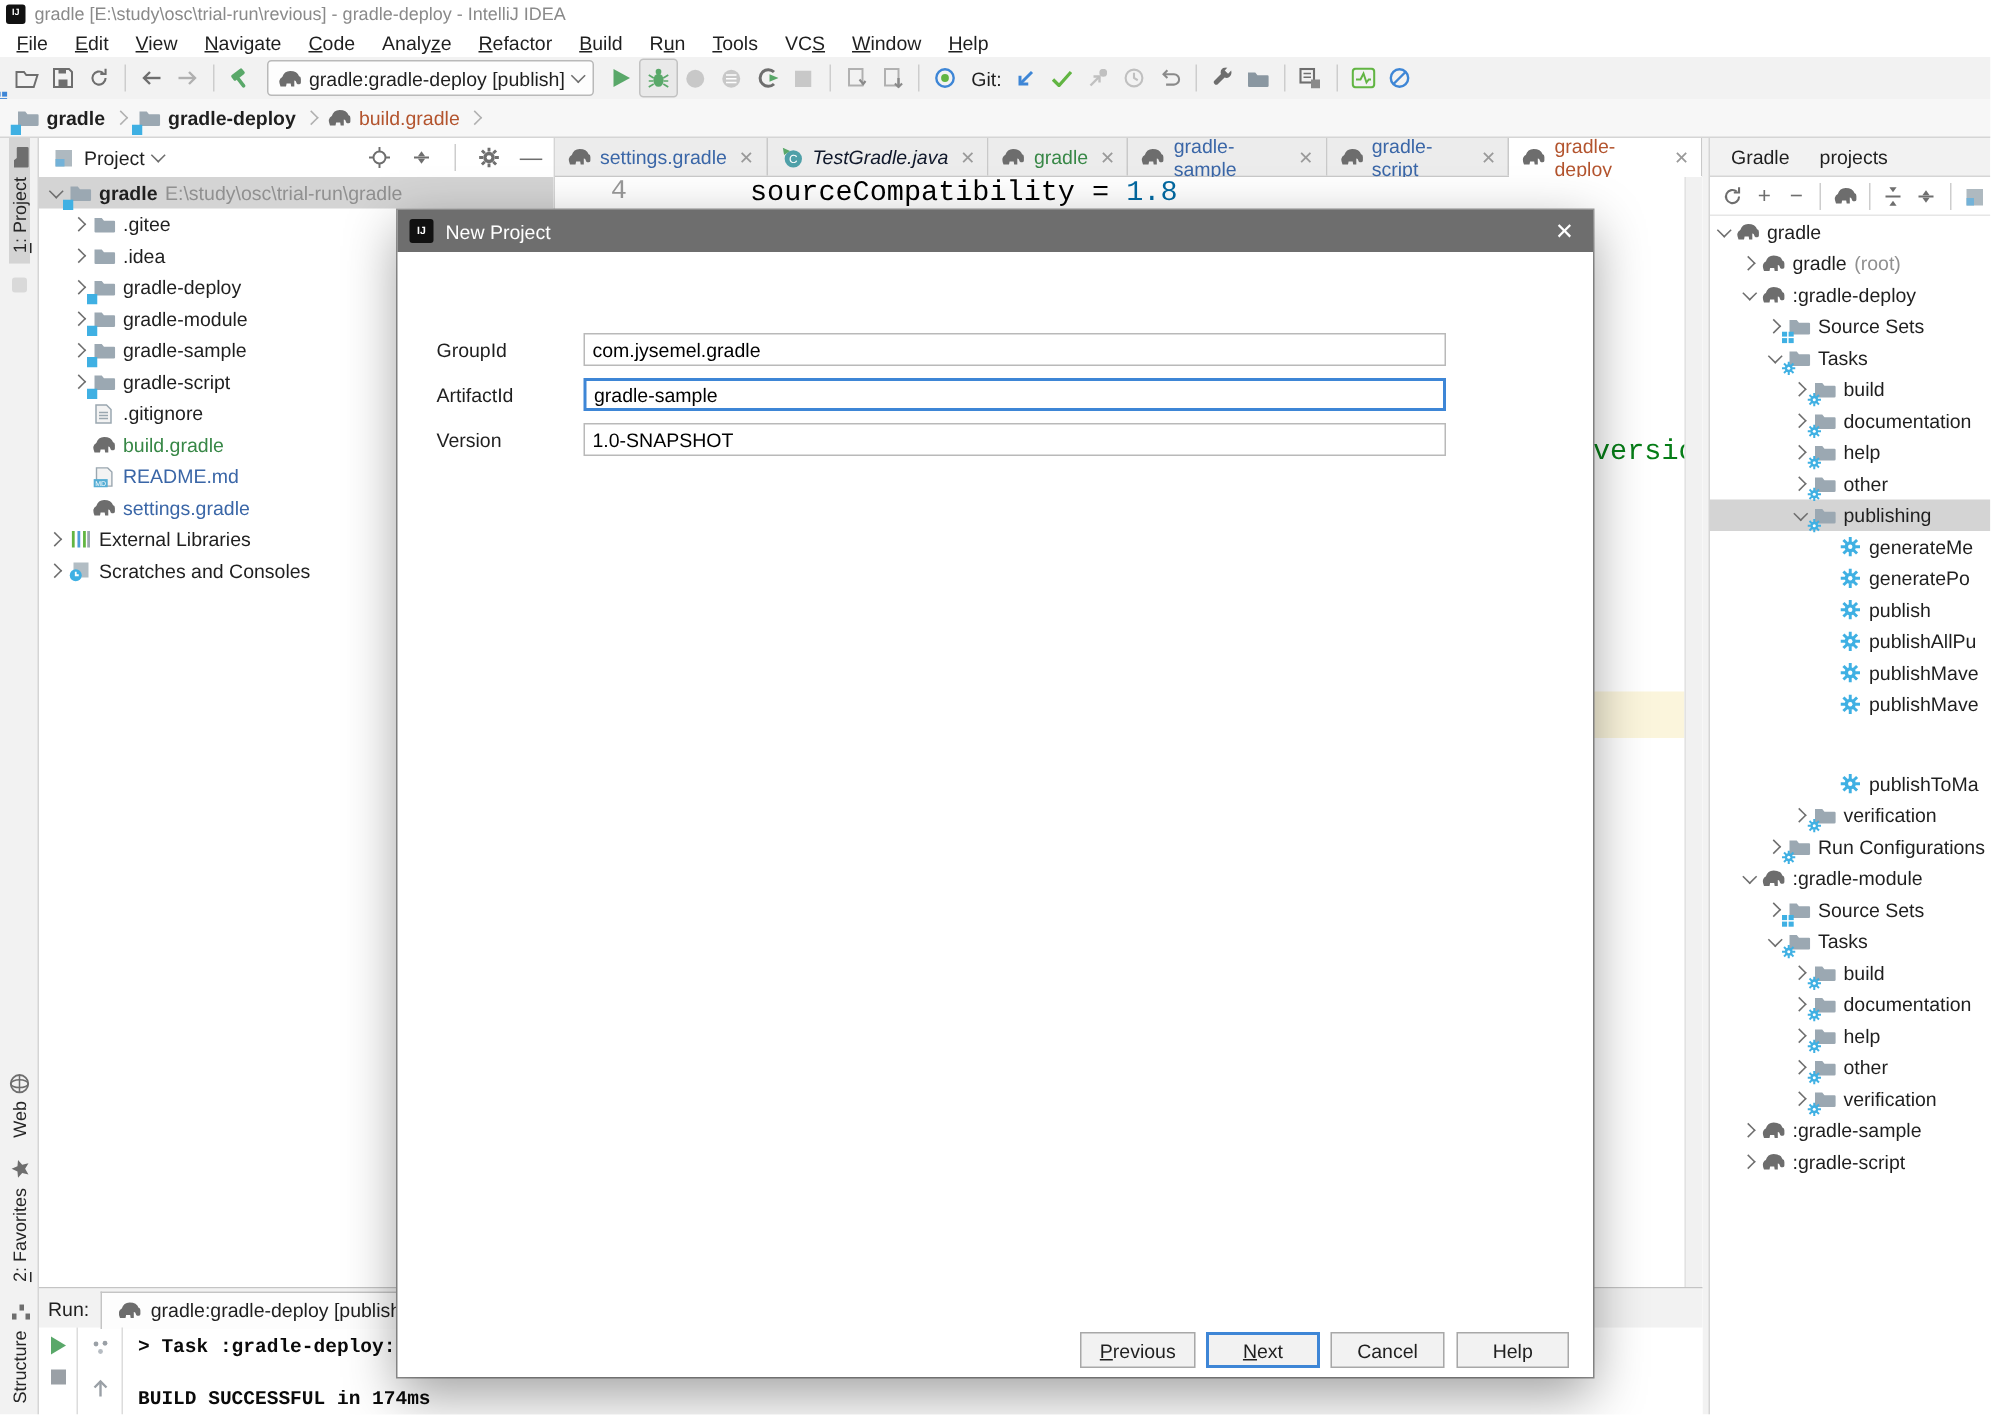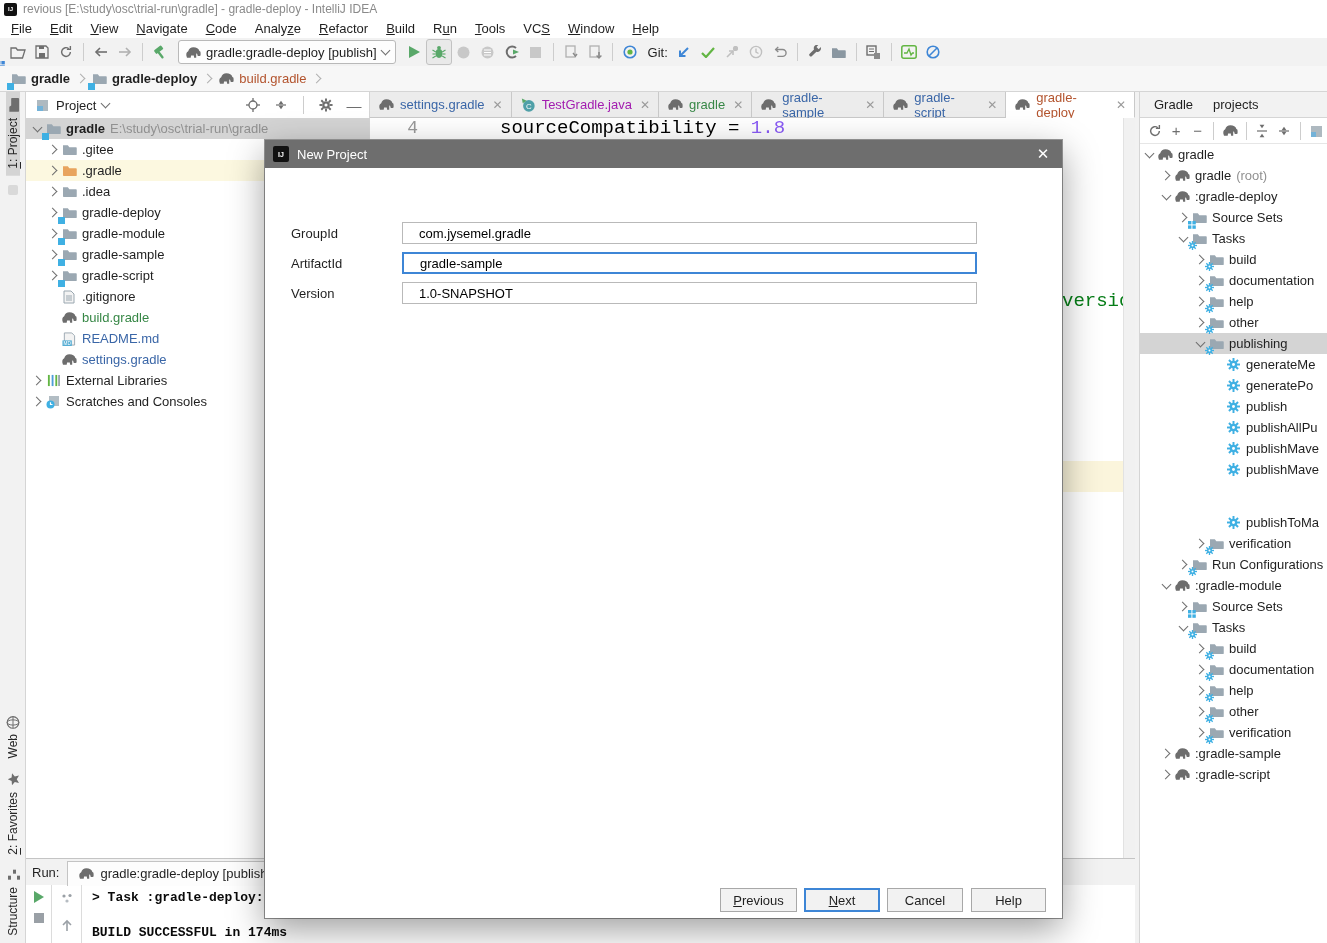--- a/index.html
+++ b/index.html
@@ -88,35 +88,35 @@
   #console .cline + .cline{margin-top:18px}
   .play-tri{width:0;height:0;border-left:10px solid #59a869;border-top:6px solid transparent;border-bottom:6px solid transparent}
   .stop-sq{width:10px;height:10px;background:#9aa0a6}
   
   #dialog{left:265px;top:140px;width:797px;height:778px;background:#fff;z-index:50;
           box-shadow:0 12px 34px rgba(0,0,0,.38),0 0 0 1px #9b9b9b}
   #dialog-titlebar{height:28px;background:#6e6e6e;display:flex;align-items:center;gap:8px;padding:0 8px;box-sizing:border-box}
   #dialog-titlebar .dtitle{color:#fff;font-size:13px;flex:1}
   #dialog-close{color:#fff;font-size:15px;width:22px;text-align:center;cursor:default}
   .dfield-label{position:absolute;left:26px;height:22px;display:flex;align-items:center;font-size:13px}
-  .dfield-input{position:absolute;left:137px;width:575px;height:22px;box-sizing:border-box;border:1px solid #b9b9b9;
-                font-size:13px;font-family:"Liberation Sans",sans-serif;padding:0 16px;outline:none;background:#fff}
+  .dfield-input{position:absolute;left:124px;width:575px;height:22px;box-sizing:border-box;border:1px solid #b9b9b9;
+                font-size:13px;font-family:"Liberation Sans",sans-serif;padding:0 5px;outline:none;background:#fff}
   .dfield-input.focused{border:2px solid #3e86d6}
   .dbtn{position:absolute;top:748px;height:24px;box-sizing:border-box;background:#f2f2f2;border:1px solid #a8a8a8;
         font-size:13px;font-family:"Liberation Sans",sans-serif;display:flex;align-items:center;justify-content:center;cursor:default}
   .dbtn.default{border:2px solid #3e86d6}
   u{text-decoration:underline}
 </style>
 </head>
 <body>
 
 <div id="app">
   <div id="titlebar" class="abs">
     <span class="ij-logo">IJ</span>
-    <span class="ttl">revious [E:\study\osc\trial-run\gradle] - gradle-deploy - IntelliJ IDEA</span>
+    <span class="ttl">gradle [E:\study\osc\trial-run\revious] - gradle-deploy - IntelliJ IDEA</span>
   </div>
   <div id="menubar" class="abs">
       <div class="menu-item">
         <span><u>F</u>ile</span>
       </div>
       <div class="menu-item">
         <span><u>E</u>dit</span>
       </div>
       <div class="menu-item">
         <span><u>V</u>iew</span>
@@ -486,31 +486,20 @@
           <span class="chev right">
             <i></i>
           </span>
           <span class="icon">
             <svg width="15" height="13" viewBox="0 0 16 14">
               <path d="M1 2.5 h5.2 l1.6 2 H15 a.8.8 0 0 1 .8.8 V12 a1 1 0 0 1-1 1 H1.8 A.8.8 0 0 1 1 12.2 z" fill="#9ba8b2"></path>
             </svg>
           </span>
           <span class="lbl">.gitee</span>
         </div>
-        <div class="row hl" style="padding-left: 20px;">
-          <span class="chev right">
-            <i></i>
-          </span>
-          <span class="icon">
-            <svg width="15" height="13" viewBox="0 0 16 14">
-              <path d="M1 2.5 h5.2 l1.6 2 H15 a.8.8 0 0 1 .8.8 V12 a1 1 0 0 1-1 1 H1.8 A.8.8 0 0 1 1 12.2 z" fill="#e8a45e"></path>
-            </svg>
-          </span>
-          <span class="lbl">.gradle</span>
-        </div>
         <div class="row" style="padding-left: 20px;">
           <span class="chev right">
             <i></i>
           </span>
           <span class="icon">
             <svg width="15" height="13" viewBox="0 0 16 14">
               <path d="M1 2.5 h5.2 l1.6 2 H15 a.8.8 0 0 1 .8.8 V12 a1 1 0 0 1-1 1 H1.8 A.8.8 0 0 1 1 12.2 z" fill="#9ba8b2"></path>
             </svg>
           </span>
           <span class="lbl">.idea</span>
@@ -658,21 +647,21 @@
           <span class="x">✕</span>
         </div>
         <div class="etab">
           <span class="icon">
             <svg width="14" height="14" viewBox="0 0 16 16">
               <circle cx="9" cy="9" r="6.6" fill="#4fa0a8"></circle>
               <text x="9" y="12" font-size="9" fill="#fff" text-anchor="middle" font-family="sans-serif">C</text>
               <path d="M1 0.5 l5.5 2.5 l-4.5 3 z" fill="#59a869"></path>
             </svg>
           </span>
-          <span style="color: #a21caf;">TestGradle.java</span>
+          <span style="color: #0f172a; font-style: italic;">TestGradle.java</span>
           <span class="x">✕</span>
         </div>
         <div class="etab">
           <span class="icon">
             <svg width="16" height="13" viewBox="0 0 20 15">
               <path fill="#6d6d6d" d="M2.5 14 q-2.5-6 1.5-8 Q5.5 1 10.5 1 q6 0 7.5 4.5 q1.5.3 1.5 2.2 l0 3 q0 1.3-1.3 1.3 l-1.4 0 q-1 0-1.2-1.5 q-.2-1.7-1.6-1.6 L14 14 l-2.6 0 l-.4-2.6 l-3.4 0 l-.5 2.6 z"></path>
             </svg>
           </span>
           <span style="color: rgb(55, 135, 70);">gradle</span>
           <span class="x">✕</span>
@@ -700,21 +689,21 @@
             <svg width="16" height="13" viewBox="0 0 20 15">
               <path fill="#6d6d6d" d="M2.5 14 q-2.5-6 1.5-8 Q5.5 1 10.5 1 q6 0 7.5 4.5 q1.5.3 1.5 2.2 l0 3 q0 1.3-1.3 1.3 l-1.4 0 q-1 0-1.2-1.5 q-.2-1.7-1.6-1.6 L14 14 l-2.6 0 l-.4-2.6 l-3.4 0 l-.5 2.6 z"></path>
             </svg>
           </span>
           <span style="color: rgb(179, 84, 46);">gradle-deploy</span>
           <span class="x">✕</span>
         </div>
       </div>
     <div id="editor-content">
       <span class="gutter-num">4</span>
-      <span class="code-line"><span style="color: rgb(0, 0, 0);">sourceCompatibility = </span><span style="color: #8b5cf6;">1.8</span></span>
+      <span class="code-line"><span style="color: rgb(0, 0, 0);">sourceCompatibility = </span><span style="color: #0369a1;">1.8</span></span>
       <span class="side-str" style="color: rgb(6, 125, 23);">versio</span>
       <span class="hl-band"></span>
       <span class="err-stripe"></span>
     </div>
   </div>
 
   <div id="splitter" class="abs"></div>
 
   <div id="gradle-panel" class="abs">
     <div id="gradle-header">

